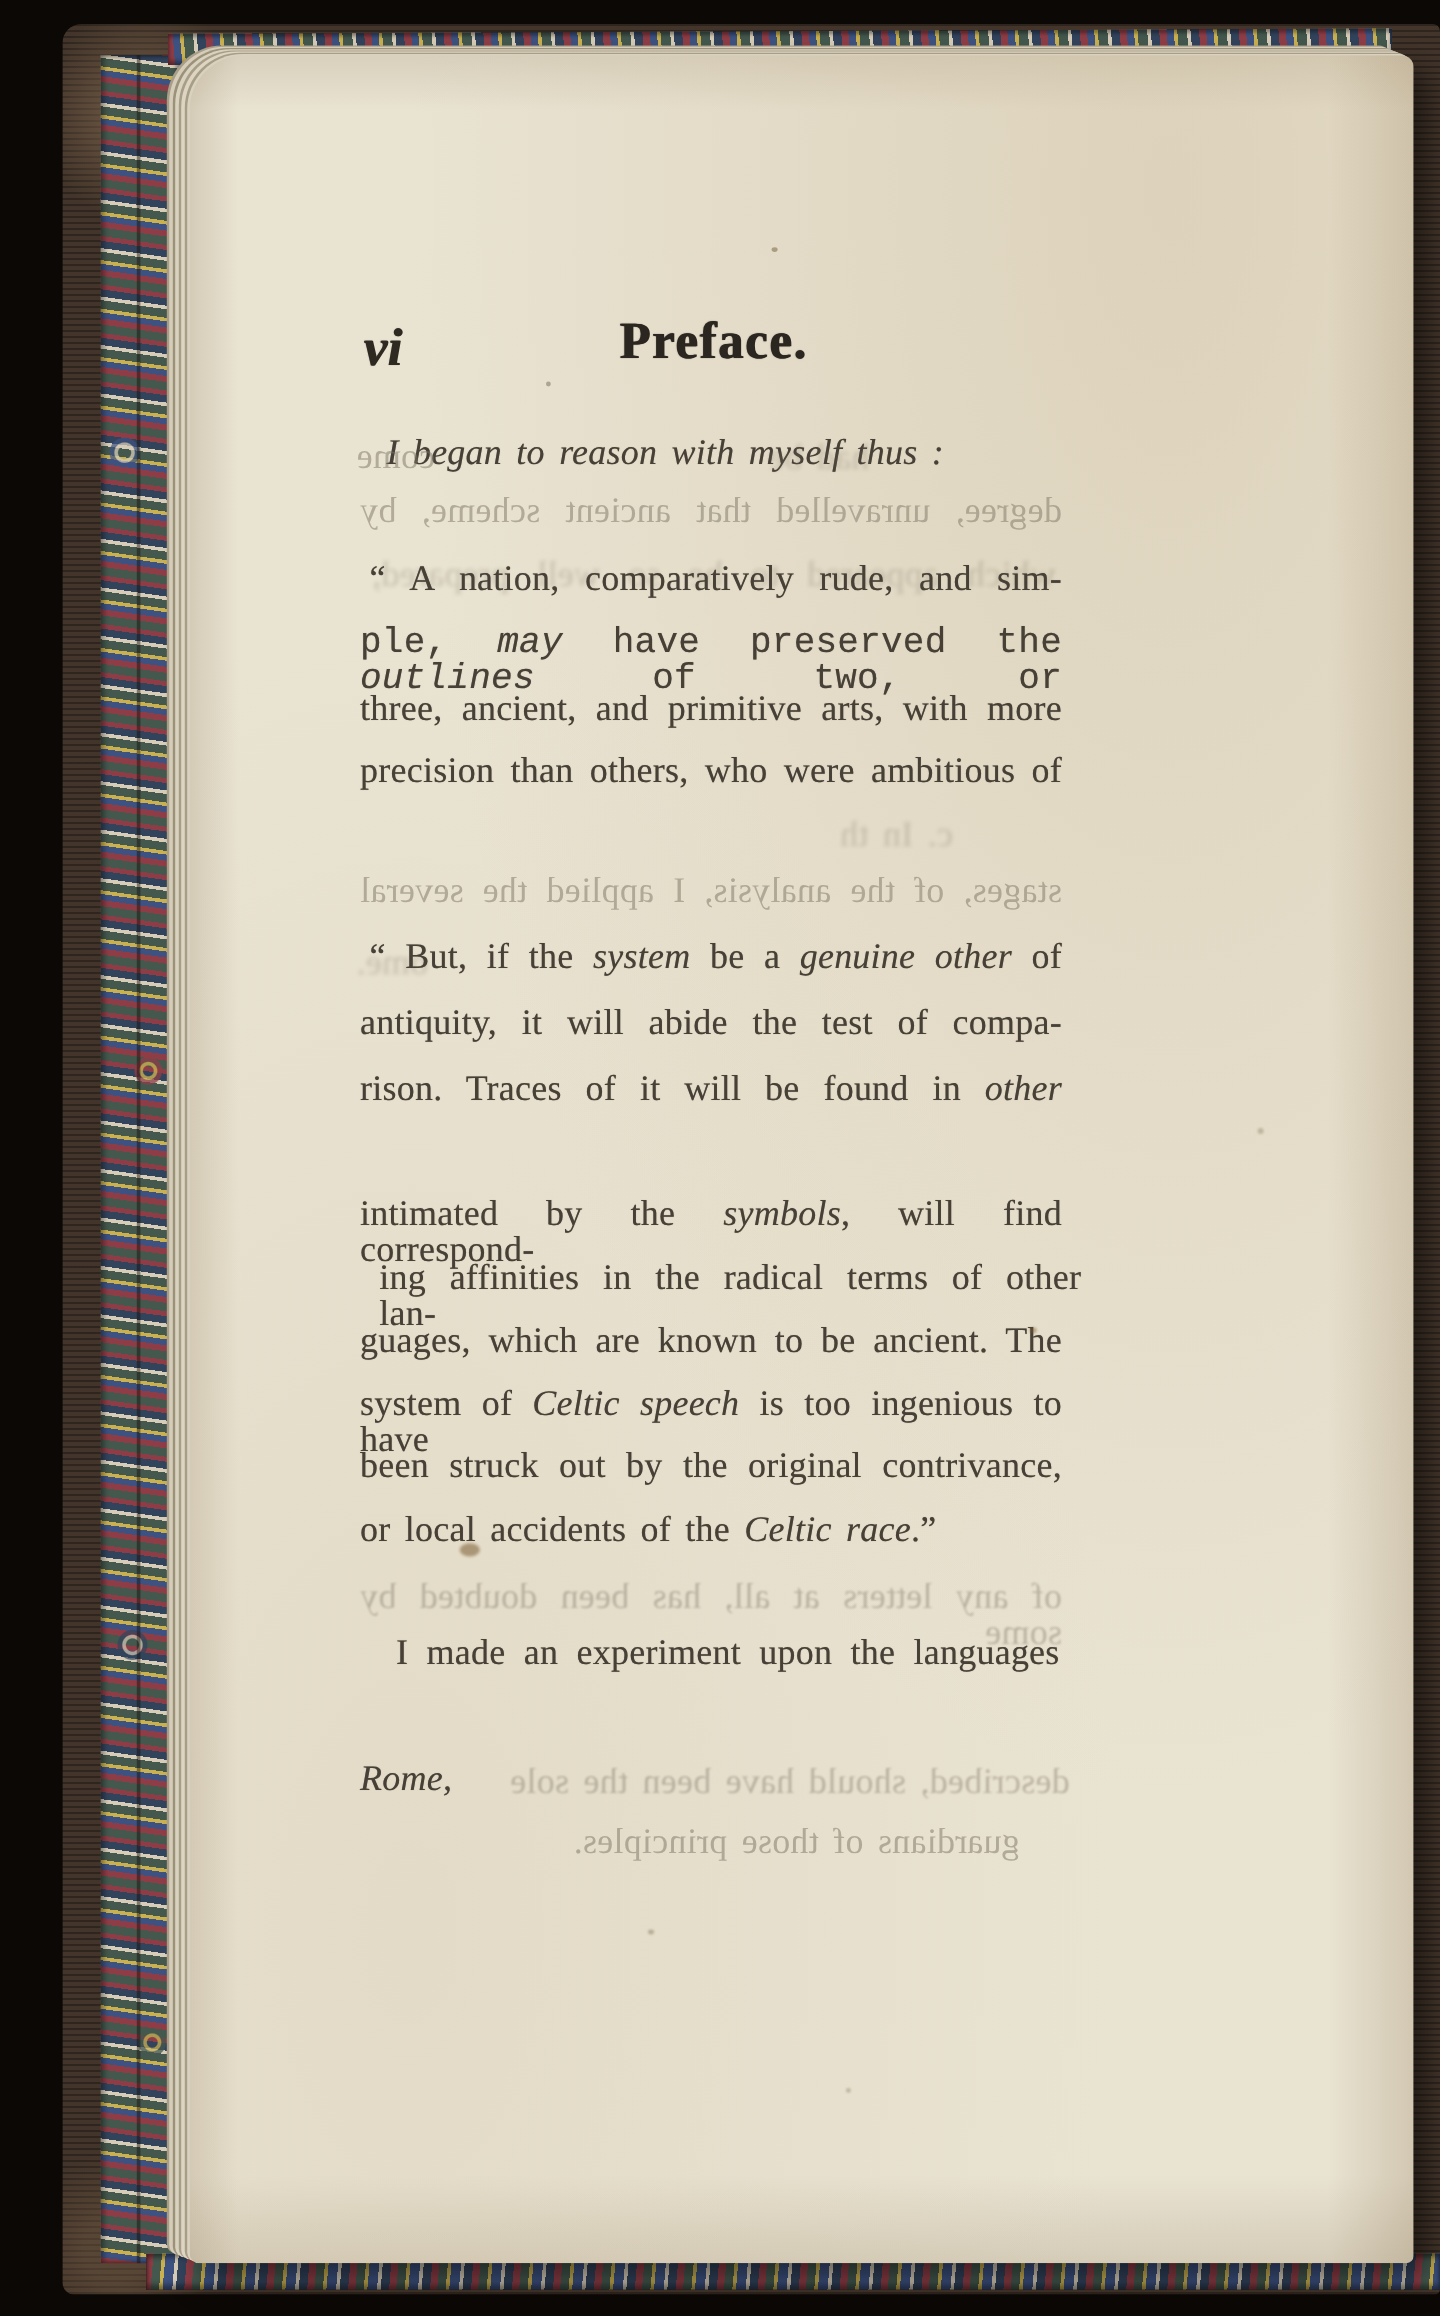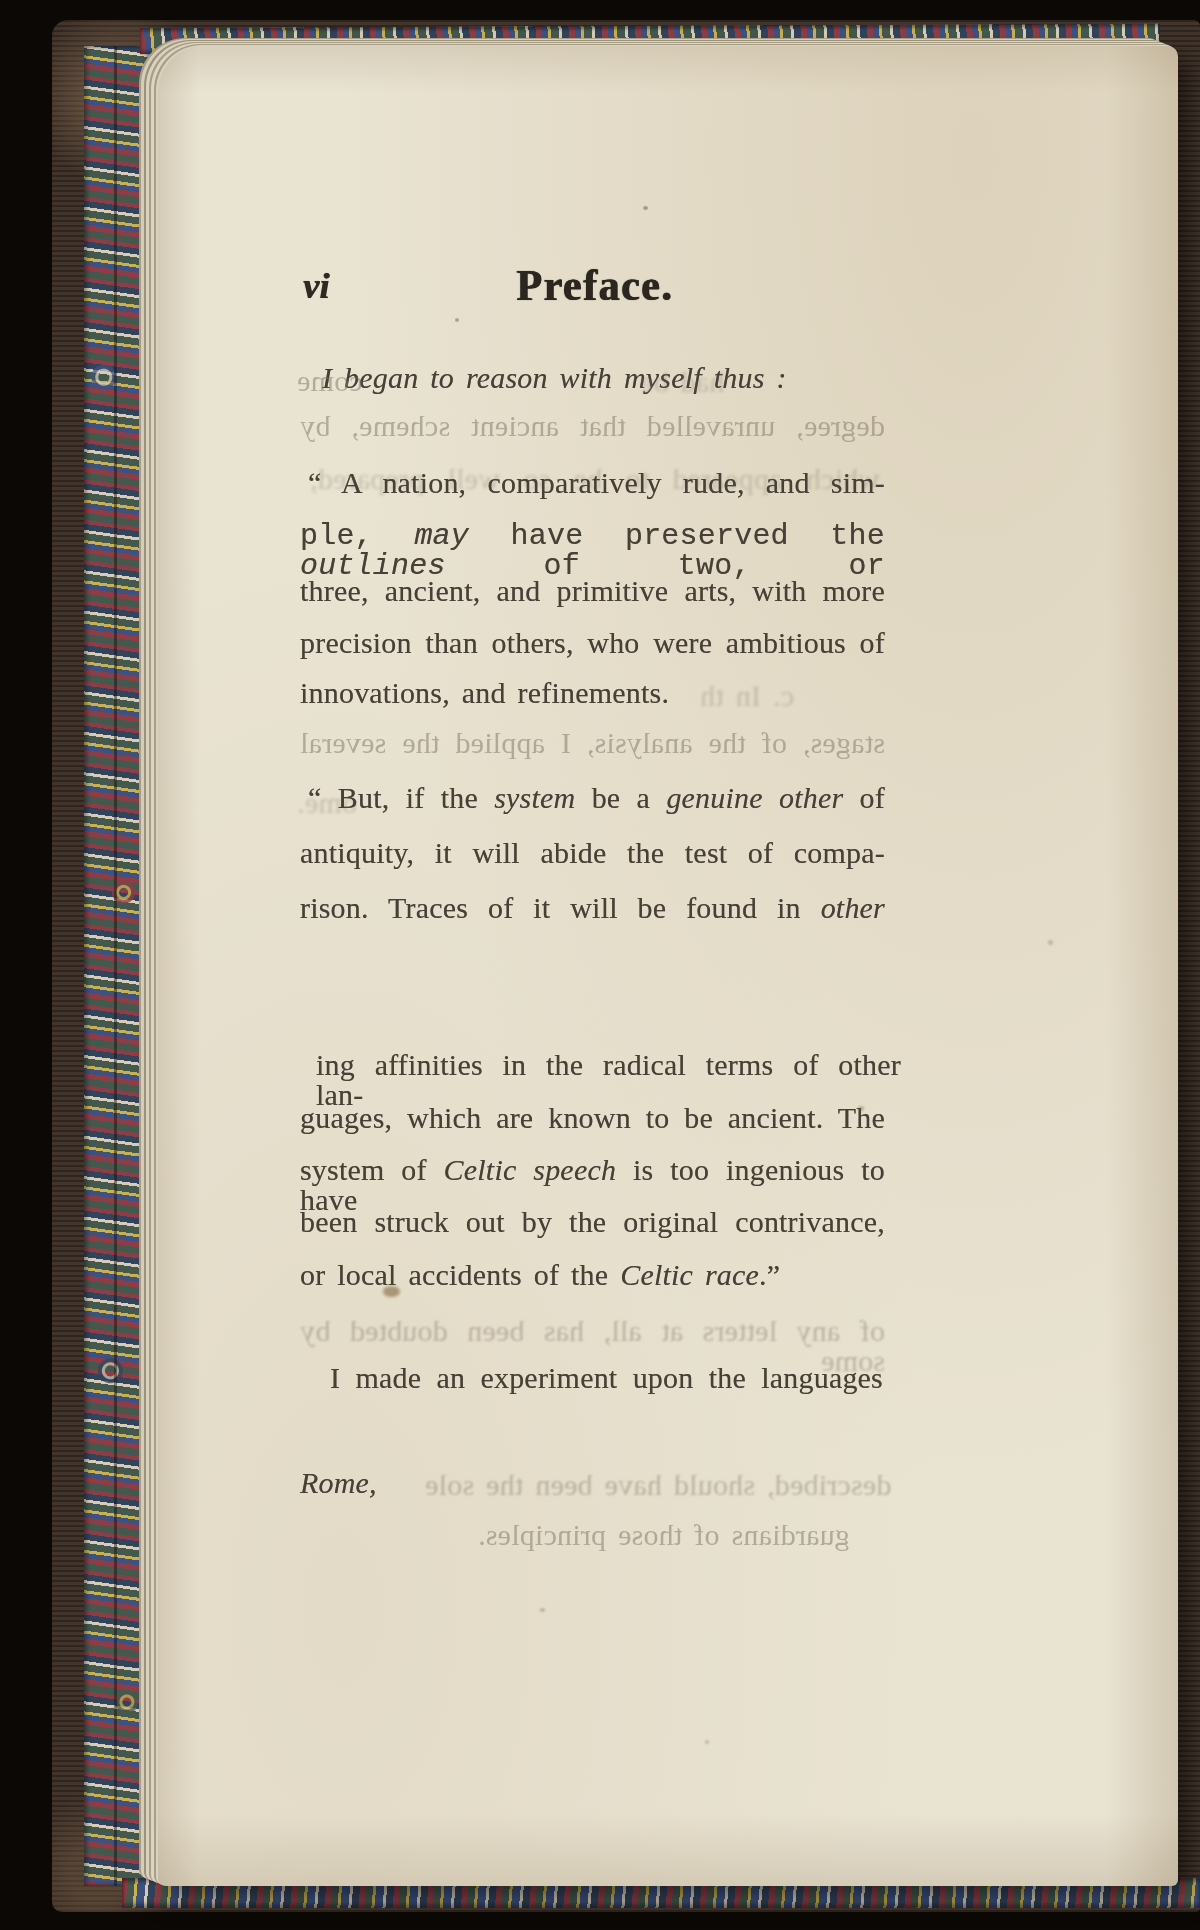--- a/index.html
+++ b/index.html
@@ -53,21 +53,21 @@
         -9px -4px 0 #a89d86, -12px -5px 0 #d9d2bf, -14px -6px 0 #9c9179,
         -17px -7px 0 #d5cdba, -19px -8px 0 #a89d86,
         10px 12px 26px rgba(0,0,0,.55);}
   
   .text-layer{position:absolute;inset:0;}
   .line{position:absolute;white-space:nowrap;font-size:30px;line-height:1;
         color:#474036;text-shadow:0 0 .6px rgba(71,64,54,.55);
         word-spacing:.14em;letter-spacing:.2px;}
   .line.just{white-space:normal;text-align:justify;text-align-last:justify;text-justify:inter-word;}
   .it{font-style:italic;}
-  .folio{font-size:36px;font-weight:bold;font-style:italic;color:#2e2a22;
+  .folio{font-size:44px;font-weight:bold;font-style:italic;color:#2e2a22;
          text-shadow:.8px 0 0 currentColor, 0 0 1px rgba(0,0,0,.35);}
   .title{font-size:42px;font-weight:bold;color:#2b2720;letter-spacing:1.5px;
          text-shadow:1px 0 0 currentColor, 0 0 1.2px rgba(0,0,0,.4);transform:scaleY(1.04);}
   .ghost{color:#7d7464;opacity:.5;transform:scaleX(-1);filter:blur(.5px);text-shadow:none;}
   .ghost.b2{opacity:.32;filter:blur(1.7px);}
   .ghost.b1{opacity:.42;filter:blur(1px);}
   
   .spot{position:absolute;border-radius:50%;}
 </style>
 </head>
@@ -86,27 +86,27 @@
       <div class="line title" style="left: 516px; top: 264px;"><span>Preface.</span></div>
       <div class="line" style="left: 322px; top: 363px; font-style: italic;"><span>I began to reason with myself thus :</span></div>
       <div class="line ghost" style="left: 297px; top: 366px;"><span>come</span></div>
       <div class="line ghost b2" style="left: 640px; top: 367px;"><span>had be</span></div>
       <div class="line ghost just" style="left: 300px; top: 411px; width: 585px;"><span>degree, unravelled that ancient scheme, by</span></div>
       <div class="line ghost b2 just" style="left: 310px; top: 464px; width: 570px;"><span>which appeared to be so well prepared,</span></div>
       <div class="line just" style="left: 308px; top: 468px; width: 577px;"><span>“ A nation, comparatively rude, and sim-</span></div>
       <div class="line just" style="left: 300px; top: 521px; width: 585px; font-family: Liberation Mono, monospace;"><span>ple, </span><span class="it">may</span><span> have preserved the </span><span class="it">outlines</span><span> of two, or</span></div>
       <div class="line just" style="left: 300px; top: 576px; width: 585px;"><span>three, ancient, and primitive arts, with more</span></div>
       <div class="line just" style="left: 300px; top: 628px; width: 585px;"><span>precision than others, who were ambitious of</span></div>
-      <div class="line" style="left: 300px; top: 678px;"><span>innovations, and refinements.</span></div>
       <div class="line ghost b2" style="left: 700px; top: 681px;"><span>c. In th</span></div>
       <div class="line ghost just" style="left: 300px; top: 728px; width: 585px;"><span>stages, of the analysis, I applied the several</span></div>
       <div class="line ghost b2" style="left: 297px; top: 788px;"><span>ome.</span></div>
       <div class="line just" style="left: 308px; top: 783px; width: 577px;"><span>“ But, if the </span><span class="it">system</span><span> be a </span><span class="it">genuine other</span><span> of</span></div>
       <div class="line just" style="left: 300px; top: 838px; width: 585px;"><span>antiquity, it will abide the test of compa-</span></div>
       <div class="line just" style="left: 300px; top: 893px; width: 585px;"><span>rison.  Traces of it will be found in </span><span class="it">other</span></div>
+      <div class="line just" style="left: 300px; top: 997px; width: 585px;"><span>intimated by the </span><span class="it">symbols</span><span>, will find correspond-</span></div>
       <div class="line just" style="left: 300px; top: 1050px; width: 585px; margin-left: 16px;"><span>ing affinities in the radical terms of other lan-</span></div>
       <div class="line just" style="left: 300px; top: 1103px; width: 585px;"><span>guages, which are known to be ancient.  The</span></div>
       <div class="line just" style="left: 300px; top: 1155px; width: 585px;"><span>system of </span><span class="it">Celtic speech</span><span> is too ingenious to have</span></div>
       <div class="line just" style="left: 300px; top: 1207px; width: 585px;"><span>been struck out by the original contrivance,</span></div>
       <div class="line" style="left: 300px; top: 1260px;"><span>or local accidents of the </span><span class="it">Celtic race</span><span>.”</span></div>
       <div class="line ghost b1 just" style="left: 300px; top: 1316px; width: 585px;"><span>of any letters at all, has been doubted by some</span></div>
       <div class="line just" style="left: 330px; top: 1363px; width: 553px;"><span>I made an experiment upon the languages</span></div>
       <div class="line" style="left: 300px; top: 1468px;"><span class="it">Rome,</span></div>
       <div class="line ghost b1" style="left: 425px; top: 1470px;"><span>described, should have been the sole</span></div>
       <div class="line ghost" style="left: 478px; top: 1520px;"><span>guardians of those principles.</span></div>

